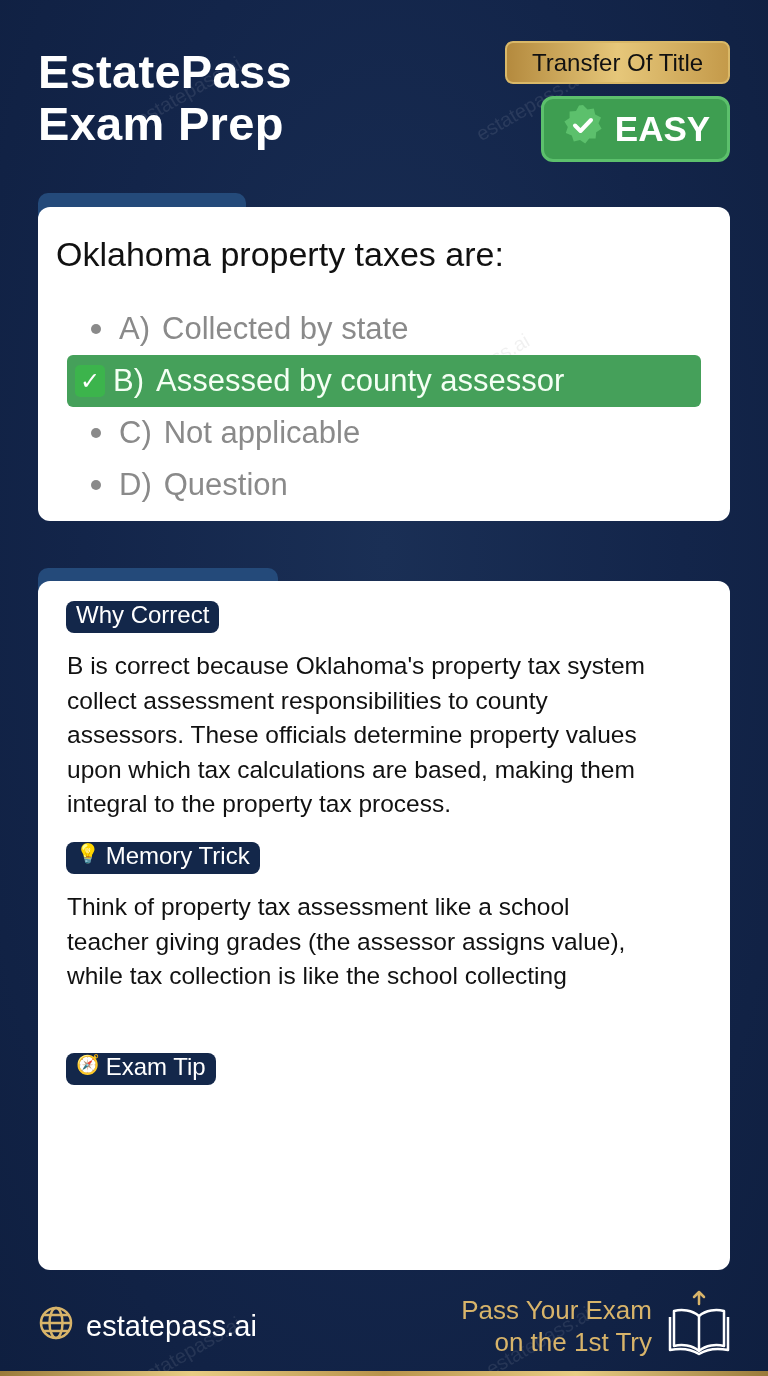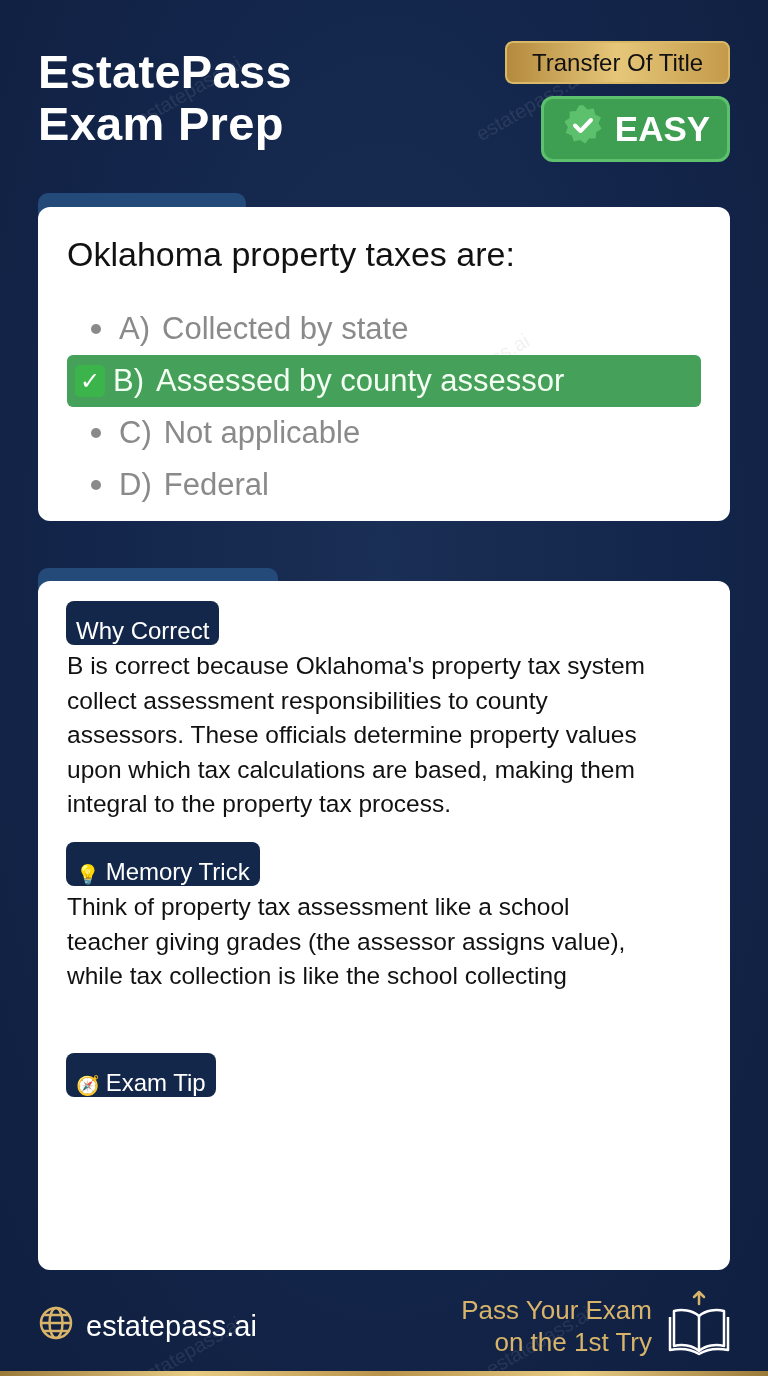--- a/index.html
+++ b/index.html
@@ -34,40 +34,40 @@
     background: #244a7a; color: #fff; font-size: 23px;
     padding: 20px 18px 0 18px;
     margin-top: 30px;
   }
   .card {
     position: absolute; left: 38px; width: 692px; background: #fff;
     border-radius: 12px; color: #111;
   }
   .question-card { top: 207px; height: 314px; }
   .question-text {
-    position: absolute; left: 29px; top: 28px; font-size: 34px; color: #111;
+    position: absolute; left: 18px; top: 28px; font-size: 34px; color: #111;
   }
   .options { position: absolute; left: 29px; top: 96px; width: 634px; }
   .option {
     height: 52px; display: flex; align-items: center; font-size: 31px; color: #8a8a8a;
     padding-left: 24px; border-radius: 6px;
   }
   .option .bullet { width: 10px; height: 10px; border-radius: 50%; background: #8a8a8a; margin-right: 18px; }
   .option.correct { background: #45a05a; color: #f4fff4; padding-left: 8px; }
   .check-box {
     width: 30px; height: 32px; border-radius: 5px; background: #3cb44c;
     display: flex; align-items: center; justify-content: center; margin-right: 8px;
     color: #fff; font-size: 24px; font-weight: 700;
   }
   .option .letter { margin-right: 12px; }
   .explain-card { top: 581px; height: 689px; }
   .pill {
-    position: absolute; left: 28px; height: 44px; border-radius: 8px;
+    position: absolute; left: 28px; height: 32px; border-radius: 8px;
     background: #13274a; color: #fff; font-size: 24px;
-    display: flex; align-items: flex-end; padding: 0 10px; gap: 6px;
+    display: flex; align-items: flex-start; padding: 0 10px; gap: 6px;
   }
   .para {
     position: absolute; left: 29px; width: 650px; font-size: 24.5px;
     line-height: 34.5px; color: #111;
   }
   .footer-left {
     position: absolute; left: 38px; top: 1305px; display: flex; align-items: center; gap: 12px;
     font-size: 29px; color: #fff;
   }
   .footer-right {
@@ -124,21 +124,21 @@
       <span>Assessed by county assessor</span>
     </div>
     <div class="option">
       <span class="bullet"></span>
       <span class="letter">C)</span>
       <span>Not applicable</span>
     </div>
     <div class="option">
       <span class="bullet"></span>
       <span class="letter">D)</span>
-      <span>Federal</span>
+      <span>Question</span>
     </div>
   </div>
 </div>
 
 <div class="section-tab" style="left:38px; top:538px; width:240px;">Explanation Area</div>
 <div class="card explain-card">
   <div class="pill" style="top:20px;">
     <span>Why Correct</span>
   </div>
   <div class="para" style="top:68px;">

